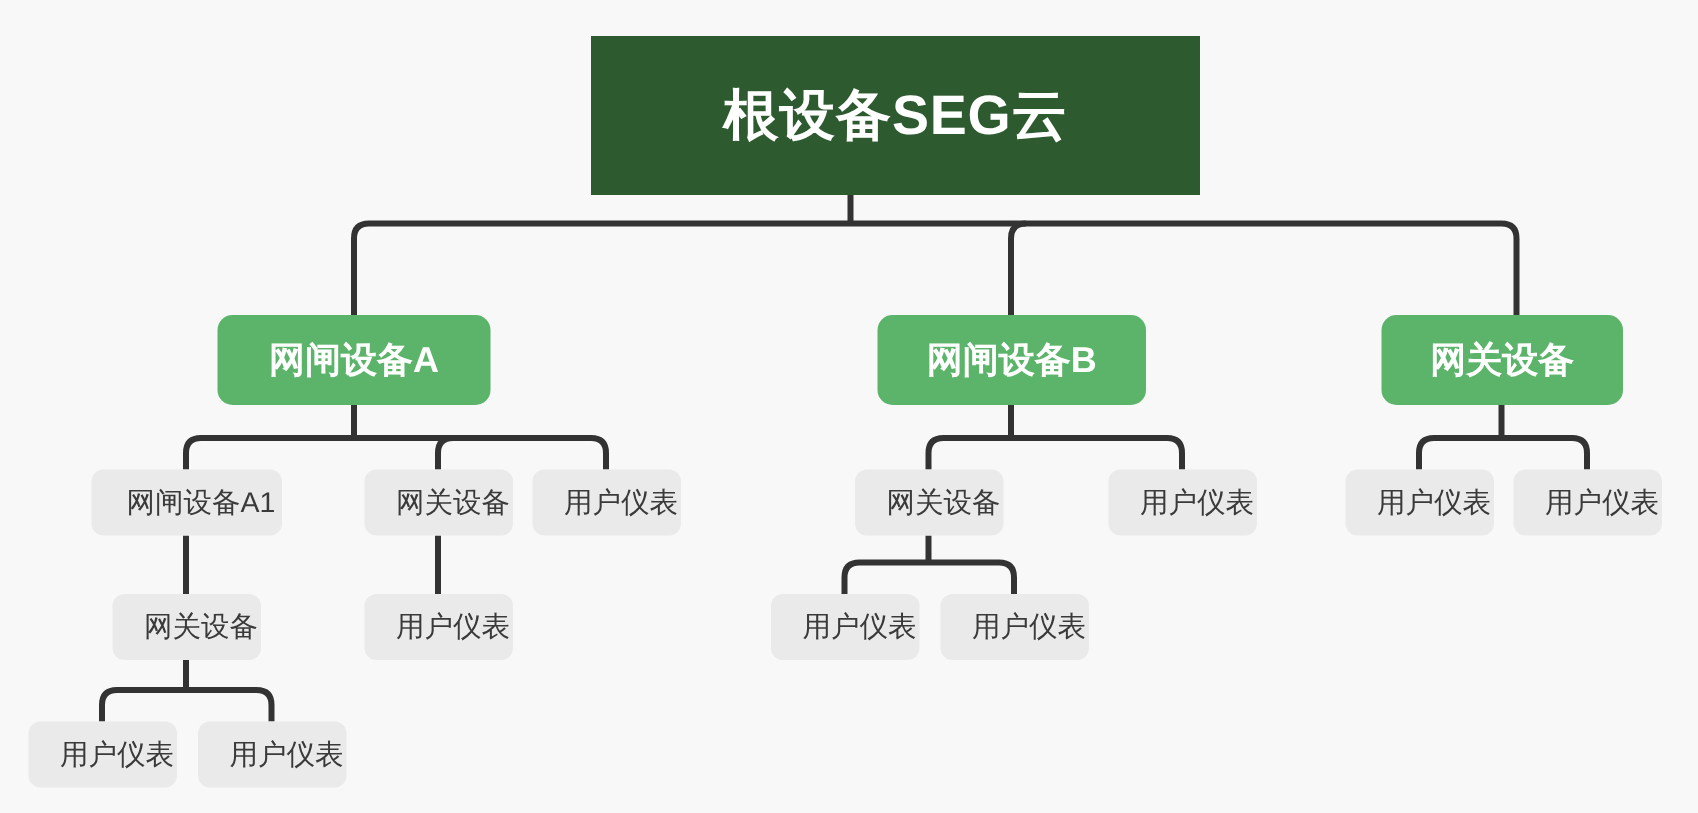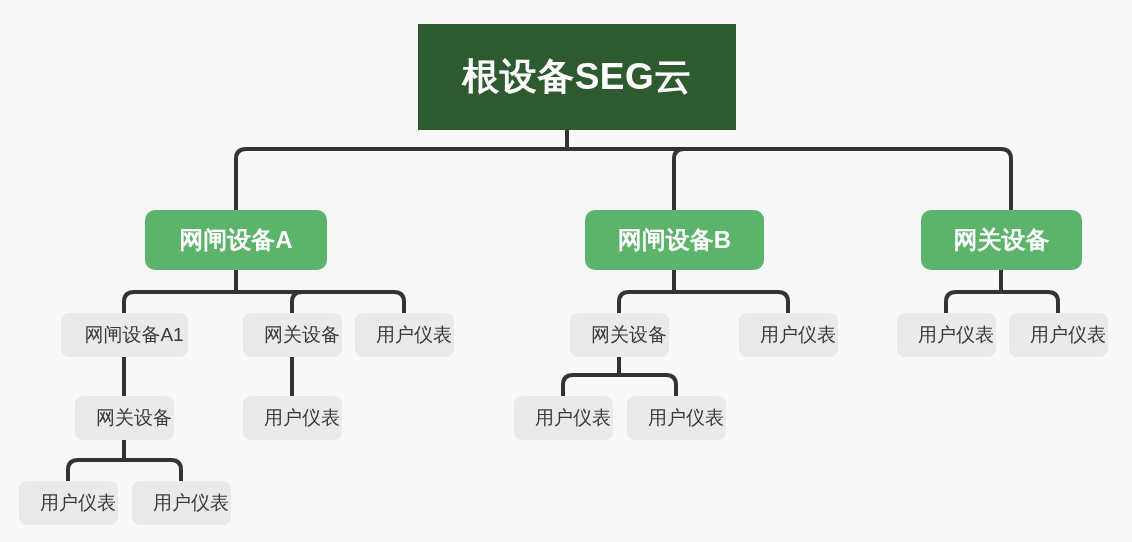--- a/index.html
+++ b/index.html
@@ -90,21 +90,21 @@
       <path d="M619,313 L619,302 Q619,292 629,292 L778,292 Q788,292 788,302 L788,313"></path>
 
       <path d="M619,357 L619,375"></path>
       <path d="M563,396 L563,385 Q563,375 573,375 L666,375 Q676,375 676,385 L676,396"></path>
 
       <path d="M1001,270 L1001,292"></path>
       <path d="M946,313 L946,302 Q946,292 956,292 L1048,292 Q1058,292 1058,302 L1058,313"></path>
     </g>
   </svg>
 
-  <div class="node node-root" style="left:394px; top:24px; width:318px; height:106px;margin-left:24px;">
+  <div class="node node-root" style="left:394px; top:24px; width:406px; height:106px;">
     <span>根设备SEG云</span>
   </div>
 
   <div class="node node-level2" style="left:585px; top:210px; width:179px; height:60px;">
     <span>网闸设备B</span>
   </div>
 
   <div class="node node-level2" style="left:145px; top:210px; width:182px; height:60px;">
     <span>网闸设备A</span>
   </div>

